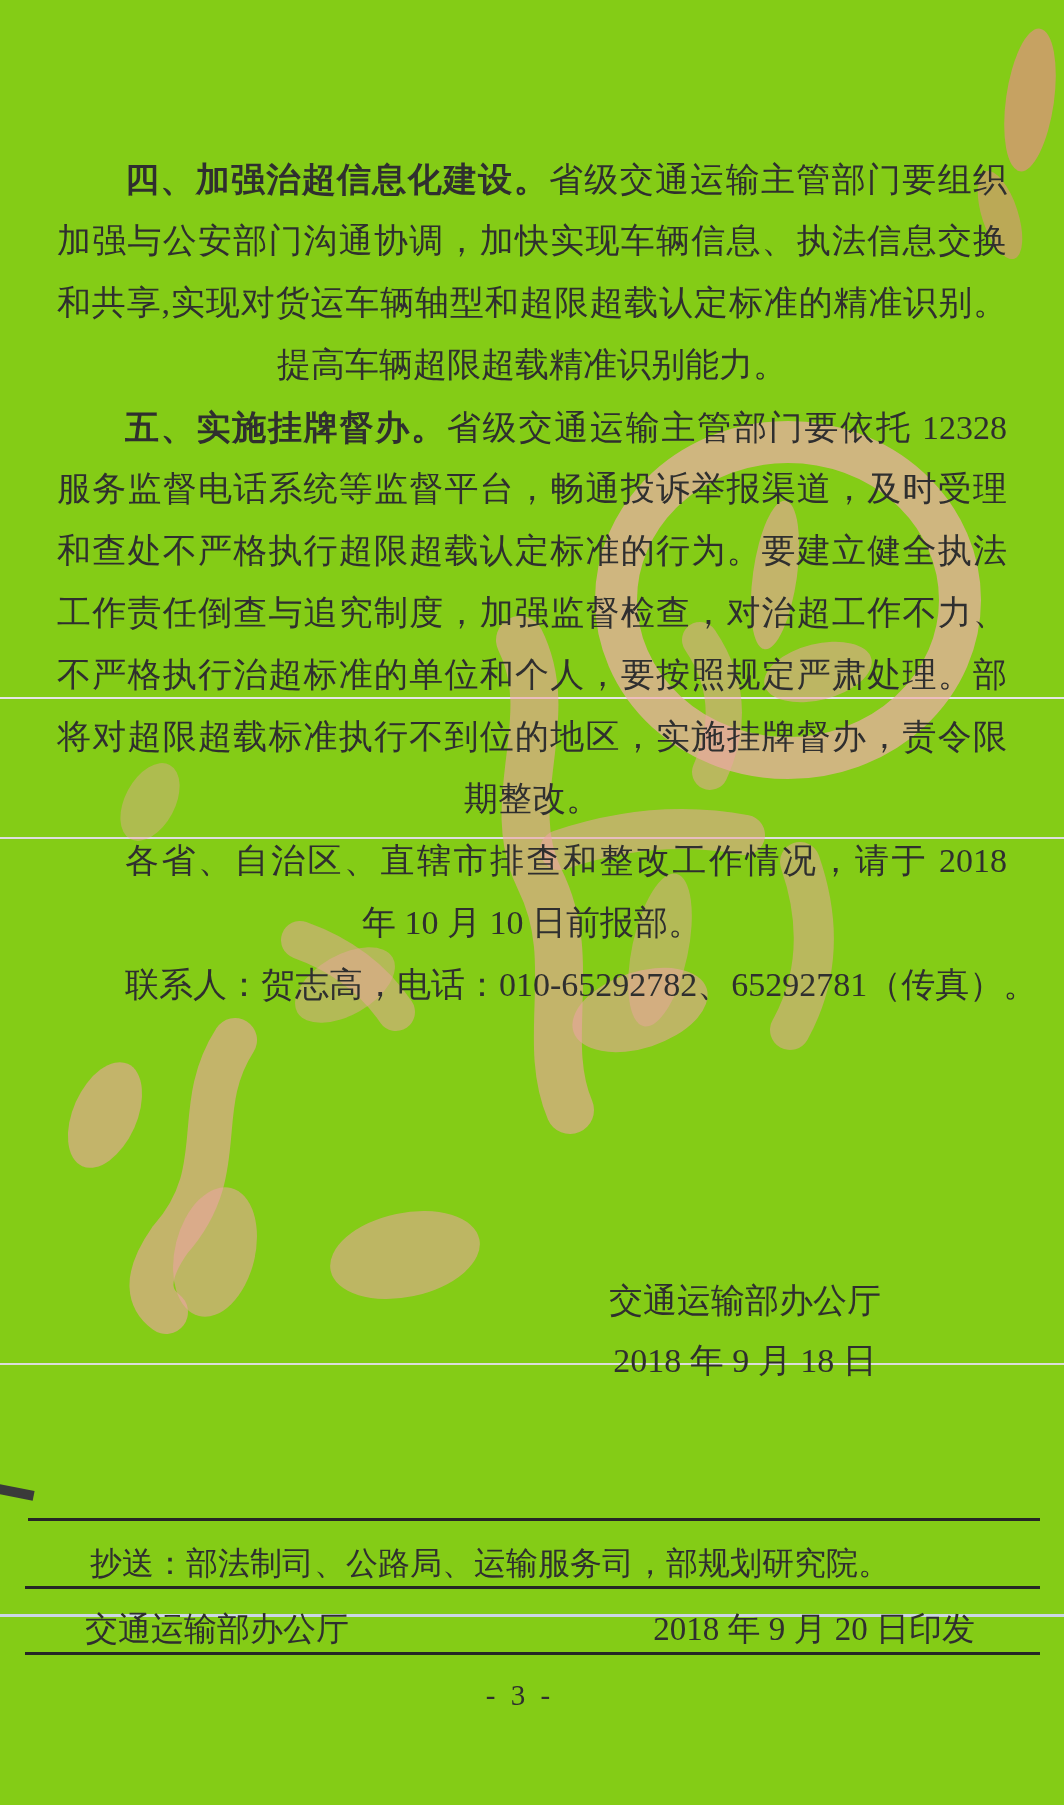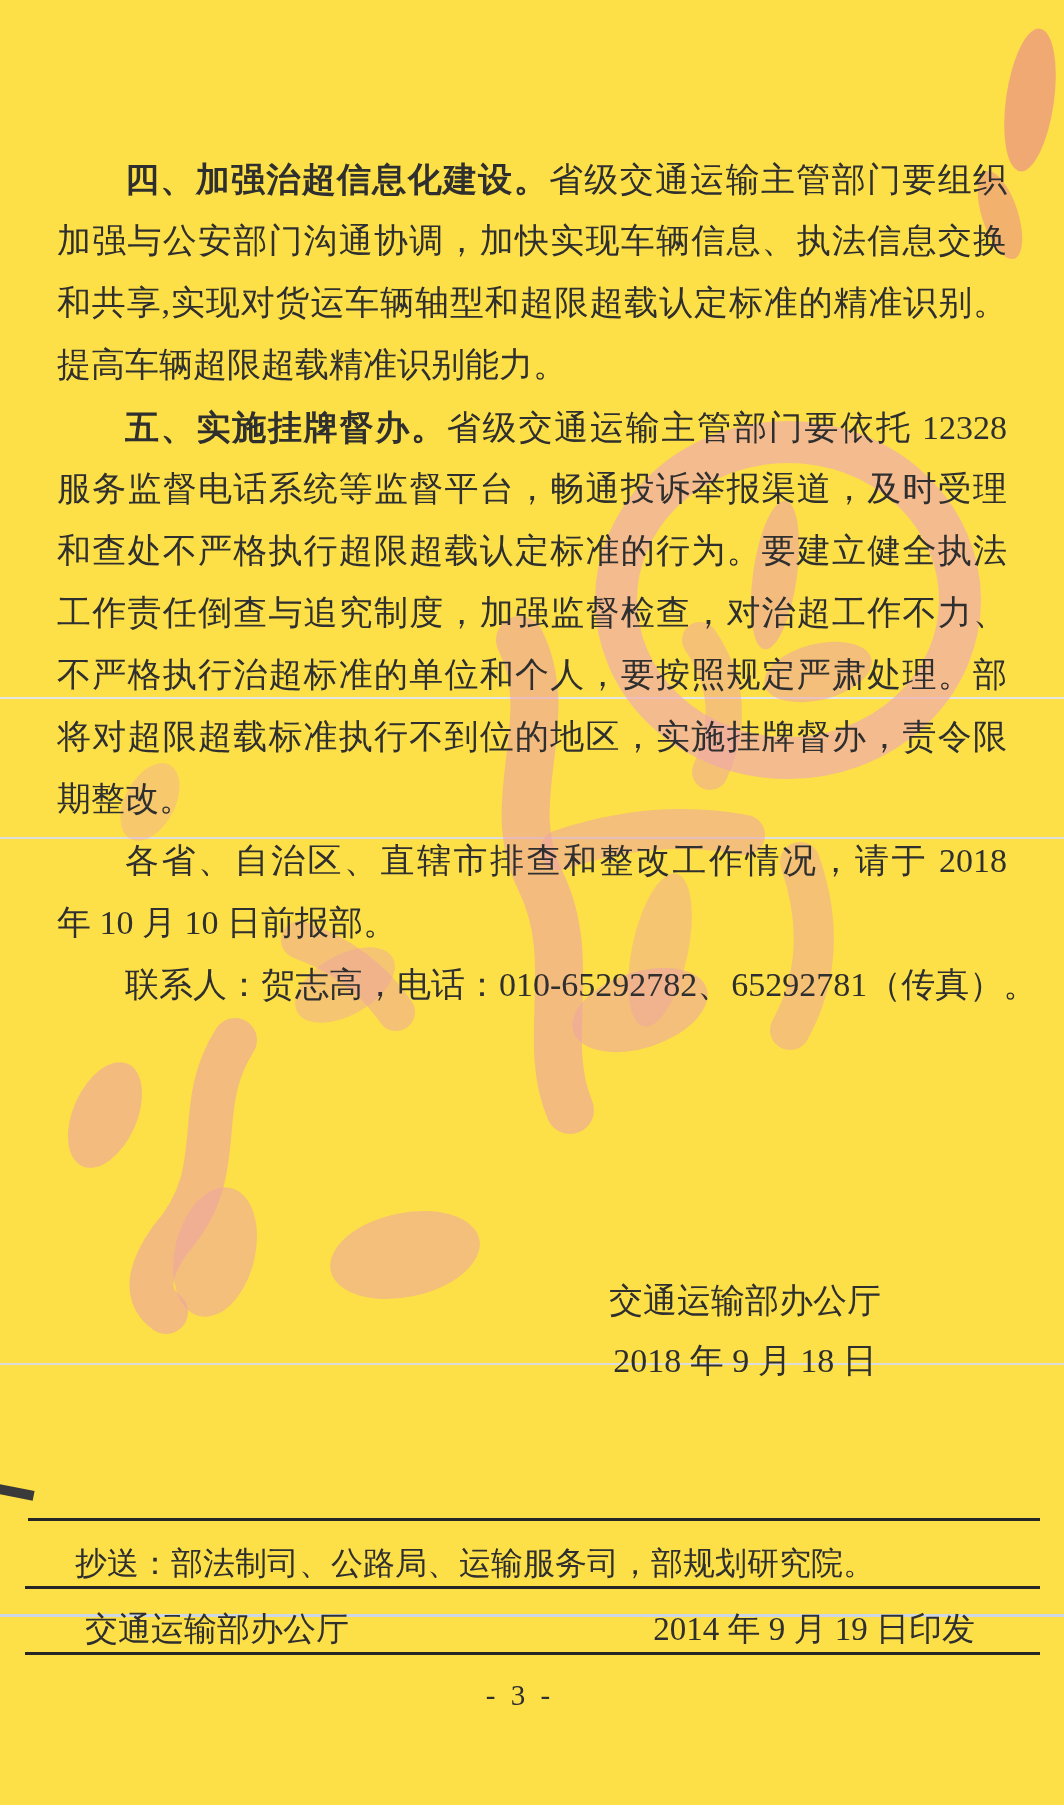--- a/index.html
+++ b/index.html
@@ -1,41 +1,41 @@
 <!DOCTYPE html>
 <html><head>
 <meta charset="utf-8">
 <style>
   html,body{margin:0;padding:0;background:#ffffff;}
   .page{
     position:relative;
     width:1064px;height:1805px;
-    background:#fde047;
+    background:#84cc16;
     overflow:hidden;
     font-family:"Liberation Serif", serif;
     color:#2f2f2f;
   }
   
   .artifact{position:absolute;left:0;width:1064px;z-index:1;}
   
   .wm{position:absolute;left:0;top:0;z-index:2;}
   
   .txt{position:absolute;z-index:3;}
   .body-text{left:57px;top:148px;width:950px;}
   .line{
     height:62px;line-height:62px;font-size:34px;
-    white-space:nowrap;color:#2f2f2f;
+    white-space:nowrap;color:#2f2f2f;text-align:center;
   }
   .line.just{white-space:normal;text-align:justify;text-align-last:justify;word-break:break-all;}
   .line.indent{text-indent:68px;}
   .hd{font-weight:bold;font-family:"Liberation Sans",sans-serif;}
   .signature{left:575px;top:1271px;width:340px;text-align:center;}
   .signature div{height:60px;line-height:60px;font-size:34px;}
   .rule{position:absolute;background:#262626;height:3px;z-index:3;}
-  .footer-cc{left:75px;top:1540px;height:46px;line-height:46px;font-size:32px;}
+  .footer-cc{left:90px;top:1540px;height:46px;line-height:46px;font-size:32px;}
   .footer-row{left:85px;top:1606px;width:890px;height:46px;line-height:46px;
     font-size:33px;display:flex;justify-content:space-between;}
   .page-num{left:0;top:1678px;width:1040px;text-align:center;font-size:29px;height:34px;line-height:34px;letter-spacing:4px;}
   .corner-mark{position:absolute;left:-6px;top:1487px;width:40px;height:10px;background:#3a3a3a;transform:rotate(11deg);z-index:3;}
 </style>
 </head>
 <body>
 
 <div class="page">
 
@@ -93,17 +93,17 @@
 
   <div class="corner-mark"></div>
 
   <div class="rule" style="left:28px;top:1518px;width:1012px;"></div>
   <div class="rule" style="left:25px;top:1586px;width:1015px;"></div>
   <div class="rule" style="left:25px;top:1652px;width:1015px;"></div>
 
   <div class="txt footer-cc">抄送：部法制司、公路局、运输服务司，部规划研究院。</div>
   <div class="txt footer-row">
     <span>交通运输部办公厅</span>
-    <span>2014 年 9 月 19 日印发</span>
+    <span>2018 年 9 月 20 日印发</span>
   </div>
   <div class="txt page-num">- 3 -</div>
 
 </div>
 
 </body></html>

